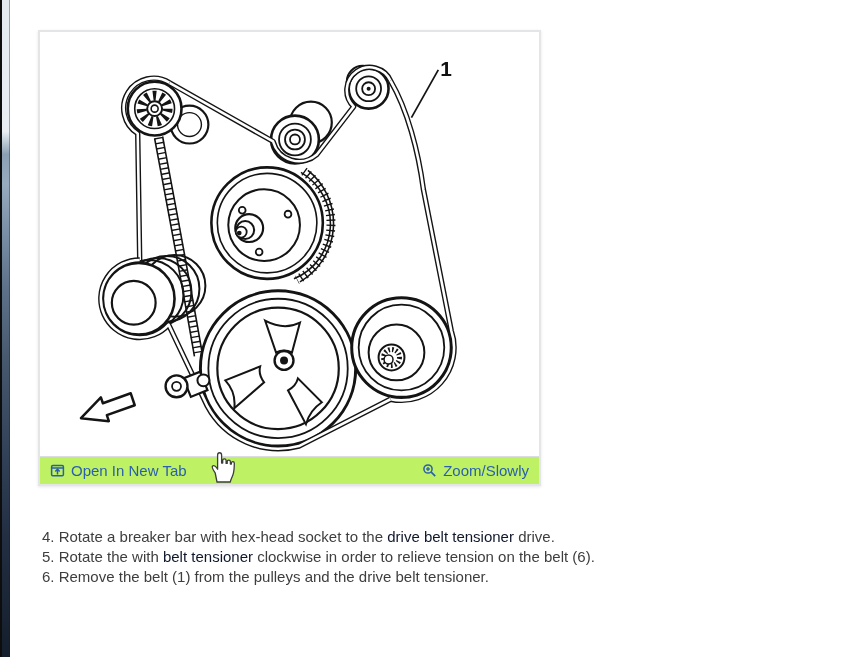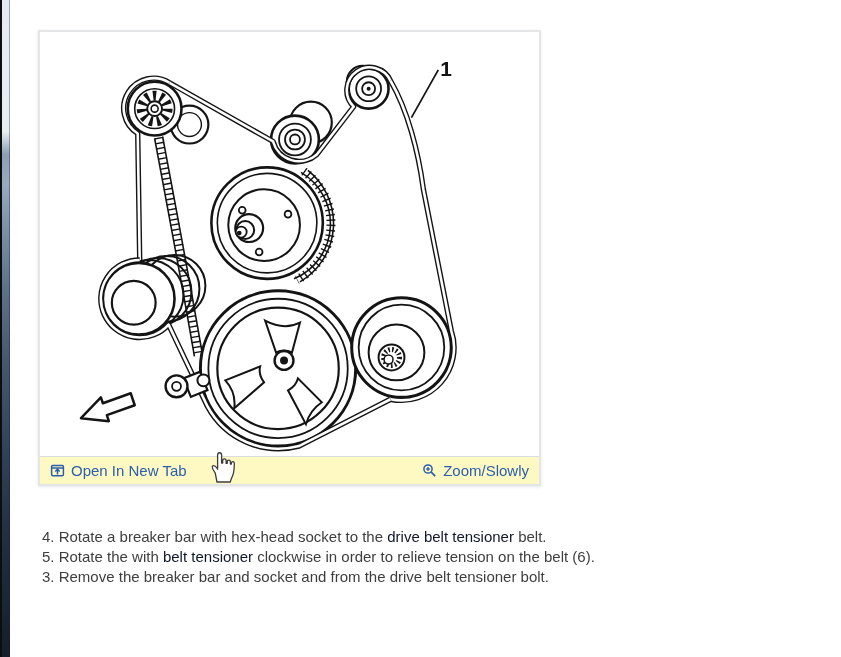--- a/index.html
+++ b/index.html
@@ -8,21 +8,21 @@
   
   .edge-strip{position:absolute;left:0;top:0;width:10px;height:657px;box-sizing:border-box;
     border-left:2px solid #0d0d0d;border-right:1px solid rgba(18,28,42,.35);
     background:linear-gradient(180deg,#e3eaf0 0%,#e9eef3 20%,#8ba0b4 23.5%,#98acc0 28%,
       #7e94aa 34%,#5d7289 44%,#46586e 55%,#33435a 68%,#222e42 82%,#141e2c 100%);}
   
   .viewer{position:absolute;left:38px;top:30px;width:503px;height:456px;background:#fff;
     border:2px solid #e4e5e7;box-sizing:border-box;box-shadow:0 1px 3px rgba(0,0,0,.10);}
   .diagram{position:absolute;left:0;top:0;right:0;bottom:28px;}
   .diagram svg{display:block;width:100%;height:100%;}
-  .viewer-bar{position:absolute;left:0;right:0;bottom:0;height:28px;background:#fef9c3;
+  .viewer-bar{position:absolute;left:0;right:0;bottom:0;height:28px;background:#bef264;
     border-top:1px solid #d9dce0;display:flex;align-items:center;justify-content:space-between;
     padding:0 10px;box-sizing:border-box;}
   .bar-link{display:flex;align-items:center;gap:6px;color:#2b5fad;font-size:15px;
     text-decoration:none;cursor:pointer;}
   .bar-link svg{display:block;}
   
   .hand-cursor{position:absolute;left:207px;top:449px;width:30px;height:36px;pointer-events:none;}
   
   .instructions{position:absolute;left:42px;top:527px;font-size:15px;line-height:20.2px;
     color:#3e3e3e;}
@@ -179,18 +179,18 @@
     <svg width="30" height="36" viewBox="0 0 30 36">
       <path d="M10 33 L8.2 24 C6.5 21.5 4.2 18.4 5.6 17.1 C6.9 15.9 8.8 17.5 9.8 19 L10.6 20.2
                L10.6 6 C10.6 3 14.6 3 14.6 6 L14.6 14 L15.7 14 L15.7 11.6 C15.7 9.3 19.1 9.3 19.1 11.6
                L19.1 14.4 L20.2 14.4 L20.2 12.7 C20.2 10.6 23.4 10.6 23.4 12.7 L23.4 15.1 L24.4 15.1
                L24.4 14.1 C24.4 12.2 27.3 12.2 27.3 14.3 C27.3 18.9 26.9 23.5 25.8 26.3
                C24.8 28.9 23.6 30.5 23.3 33 Z" fill="#ffffff" stroke="#3c3c3c" stroke-width="1.3" stroke-linejoin="round"></path>
     </svg>
   </div>
 
   <div class="instructions">
-      <div class="instruction-line"><span>4. </span><span>Rotate a breaker bar with hex-head socket to the </span><a class="text-link" href="#">drive belt tensioner</a><span> belt.</span></div>
+      <div class="instruction-line"><span>4. </span><span>Rotate a breaker bar with hex-head socket to the </span><a class="text-link" href="#">drive belt tensioner</a><span> drive.</span></div>
       <div class="instruction-line"><span>5. </span><span>Rotate the with </span><a class="text-link" href="#">belt tensioner</a><span> clockwise in order to relieve tension on the belt (6).</span></div>
-      <div class="instruction-line"><span>3. </span><span>Remove the breaker bar and socket and from the drive belt tensioner bolt.</span></div>
+      <div class="instruction-line"><span>6. </span><span>Remove the belt (1) from the pulleys and the drive belt tensioner.</span></div>
     </div>
 
 </div>
 
 </body></html>

